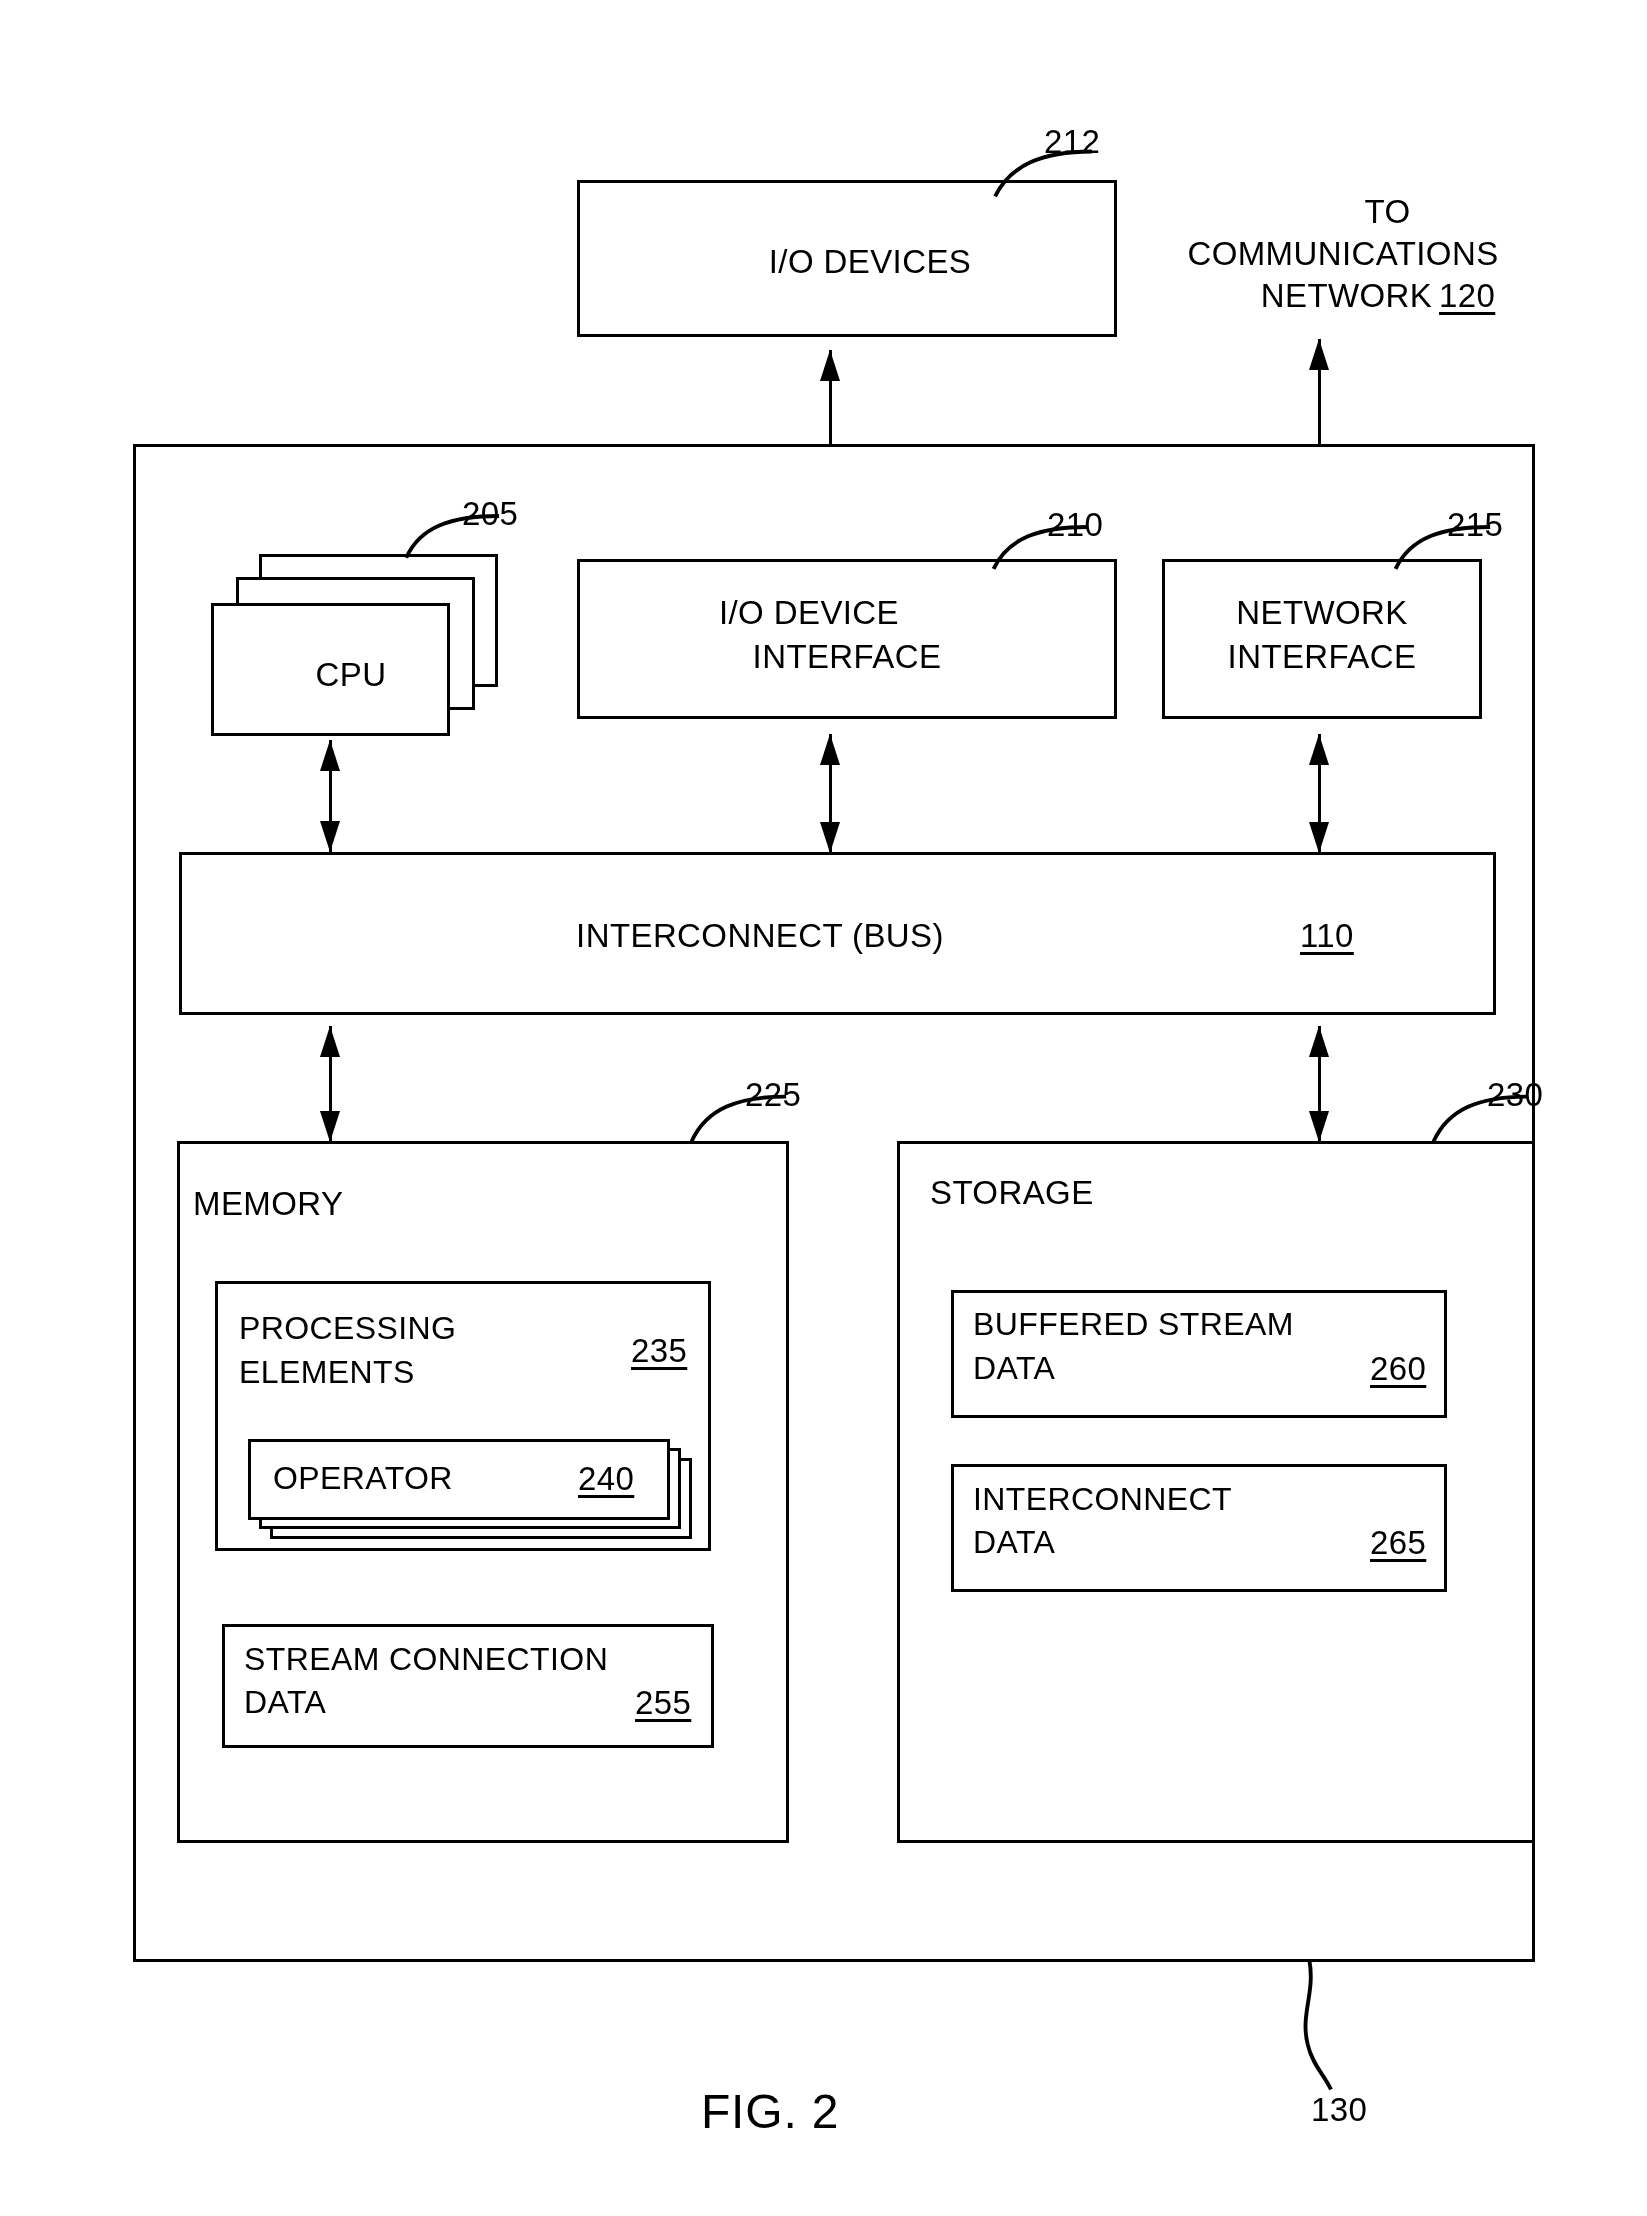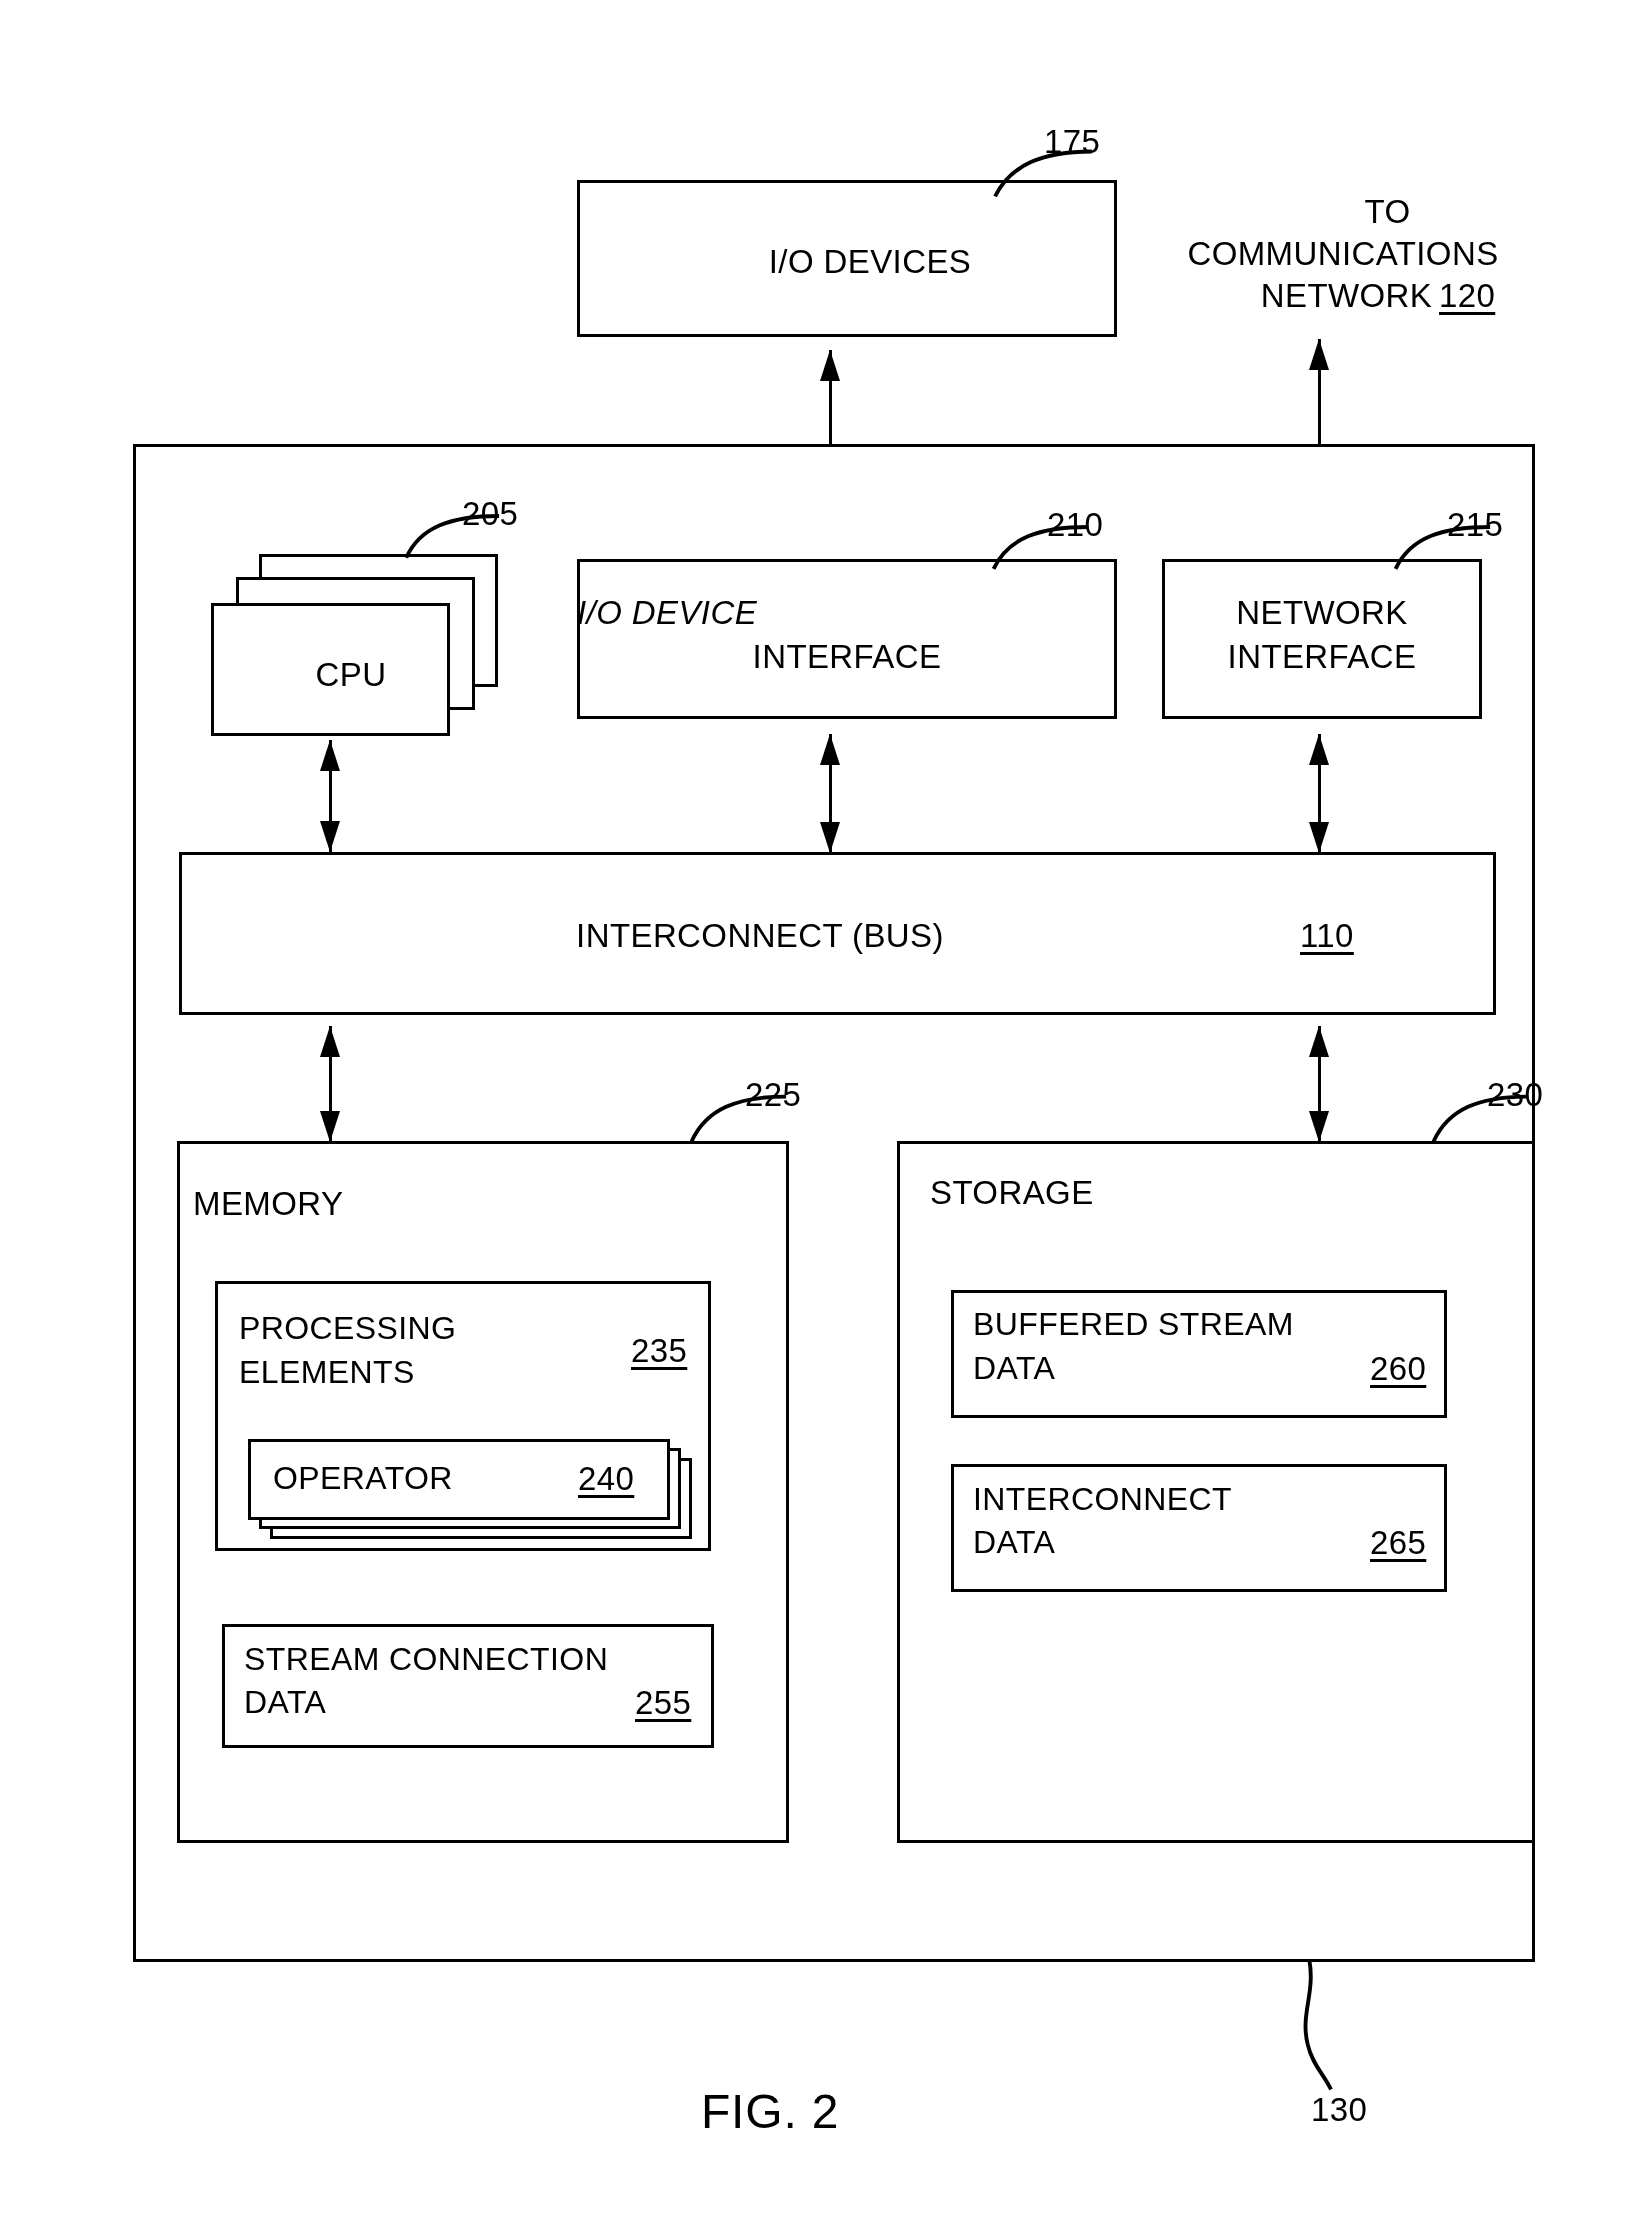--- a/index.html
+++ b/index.html
@@ -86,21 +86,21 @@
 <div id="page">
 
   <div class="box" style="left:577px; top:180px; width:540px; height:157px;"></div>
   <div class="lbl f-big ctr" style="left:577px; width:540px; top:242px;padding-left:23px;">I/O DEVICES</div>
 
   <div class="leader" style="left:968px; top:136px;">
     <svg width="178" height="62" viewBox="0 0 230 80">
       <path d="M 35 78 C 55 38, 95 20, 160 20" fill="none" stroke="#000" stroke-width="5"></path>
     </svg>
   </div>
-  <div class="lbl f-ref" style="left:1044px; top:122px;">175</div>
+  <div class="lbl f-ref" style="left:1044px; top:122px;">212</div>
 
   <div class="arrow-v" style="left:830px; top:350px; height:205px;">
     <div class="shaft"></div>
       <div class="head-up"></div>
       <div class="head-dn"></div>
   </div>
 
   <div class="lbl f-big" style="left:1283px; top:192px; width:209px; text-align:center;">TO</div>
   <div class="lbl f-big" style="left:1093px; top:234px; width:500px; text-align:center;">COMMUNICATIONS</div>
   <div class="lbl f-big" style="left:1184px; top:276px; width:325px; text-align:center;">NETWORK</div>
@@ -128,21 +128,21 @@
   </div>
   <div class="lbl f-ref" style="left:462px; top:494px;">205</div>
 
   <div class="arrow-v" style="left:330px; top:740px; height:112px;">
     <div class="shaft"></div>
       <div class="head-up"></div>
       <div class="head-dn"></div>
   </div>
 
   <div class="box" style="left:577px; top:559px; width:540px; height:160px;"></div>
-  <div class="lbl f-big" style="left:577px; top:593px; width:464px; text-align:left;font-style:italic;">I/O DEVICE</div>
+  <div class="lbl f-big" style="left:577px; top:593px; width:464px; text-align:center;">I/O DEVICE</div>
   <div class="lbl f-big" style="left:577px; top:637px; width:540px; text-align:center;">INTERFACE</div>
 
   <div class="leader" style="left:968px; top:513px;">
     <svg width="155" height="62" viewBox="0 0 200 80">
       <path d="M 33 72 C 52 32, 92 18, 155 18" fill="none" stroke="#000" stroke-width="5"></path>
     </svg>
   </div>
   <div class="lbl f-ref" style="left:1047px; top:505px;">210</div>
 
   <div class="arrow-v" style="left:830px; top:734px; height:119px;">

